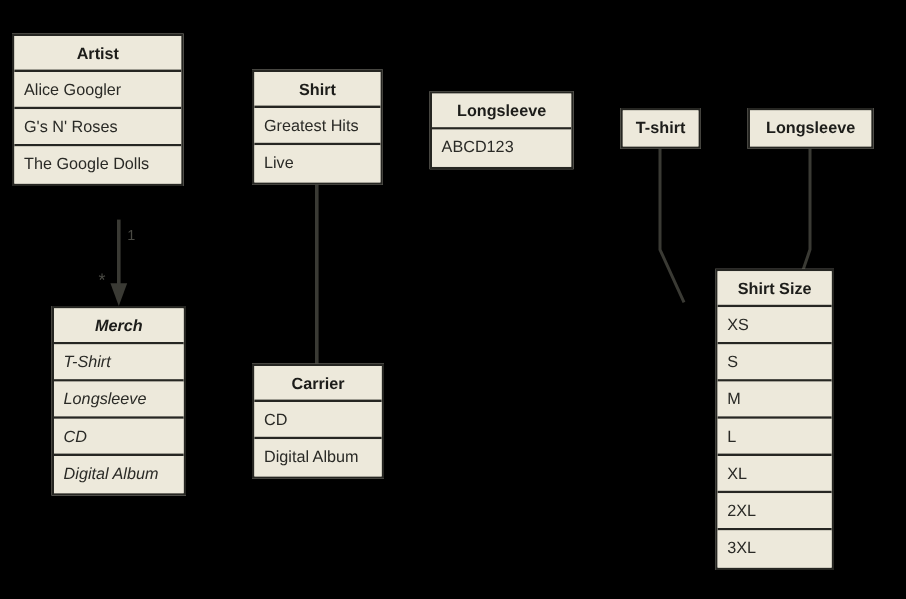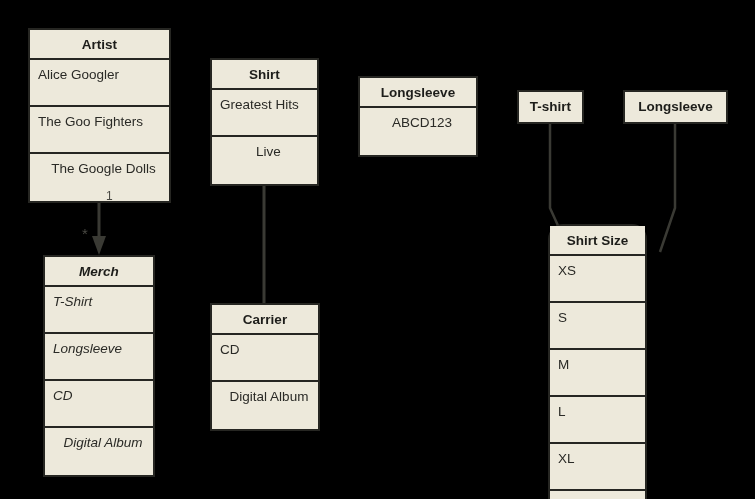--- a/index.html
+++ b/index.html
@@ -45,31 +45,30 @@
     white-space: nowrap;
     overflow: hidden;
   }
   .entity.noborderbottom .title {
     border-bottom: none;
   }
   .entity .row {
     font-size: 13.5px;
     color: #2a2a26;
     line-height: 29px;
-    height: 47px;
+    height: 31px;
     padding-left: 8px;
     border-bottom: 2px solid #262622;
     background: #EDE9DB;
     box-sizing: border-box;
     white-space: nowrap;
     overflow: hidden;
   }
   .entity .row:last-child {
     border-bottom: none;
-    text-align: center;
   }
   .edge-label {
     position: absolute;
     font-size: 12px;
     color: #4a4a44;
     z-index: 3;
     line-height: 12px;
   }
   .edge-label.star {
     font-size: 15px;
@@ -85,24 +84,24 @@
     <line x1="99" y1="183" x2="99" y2="243" stroke="#3a3a34" stroke-width="3"></line>
     <polygon points="99,255 92,236 106,236" fill="#3a3a34"></polygon>
 
     <line x1="264" y1="150" x2="264" y2="303" stroke="#3a3a34" stroke-width="3"></line>
 
     <polyline points="550,121 550,208 570,252" fill="none" stroke="#3a3a34" stroke-width="2.5"></polyline>
 
     <polyline points="675,121 675,208 660,252" fill="none" stroke="#3a3a34" stroke-width="2.5"></polyline>
   </svg>
 
-  <div class="entity" style="left:28px; top:28px; width:143px;">
+  <div class="entity" style="left:10px; top:28px; width:143px;">
     <div class="title">Artist</div>
     <div class="row">Alice Googler</div>
-    <div class="row">The Goo Fighters</div>
+    <div class="row">G's N' Roses</div>
     <div class="row">The Google Dolls</div>
   </div>
 
   <div class="entity" style="left:210px; top:58px; width:109px;">
     <div class="title">Shirt</div>
     <div class="row">Greatest Hits</div>
     <div class="row">Live</div>
   </div>
 
   <div class="entity" style="left:358px; top:76px; width:120px;">
@@ -125,21 +124,21 @@
     <div class="row">CD</div>
     <div class="row">Digital Album</div>
   </div>
 
   <div class="entity" style="left:210px; top:303px; width:110px;">
     <div class="title">Carrier</div>
     <div class="row">CD</div>
     <div class="row">Digital Album</div>
   </div>
 
-  <div class="entity" style="left:548px; top:224px; width:99px;border-radius:15px;">
+  <div class="entity" style="left:596px; top:224px; width:99px;">
     <div class="title">Shirt Size</div>
     <div class="row">XS</div>
     <div class="row">S</div>
     <div class="row">M</div>
     <div class="row">L</div>
     <div class="row">XL</div>
     <div class="row">2XL</div>
     <div class="row">3XL</div>
   </div>
 

